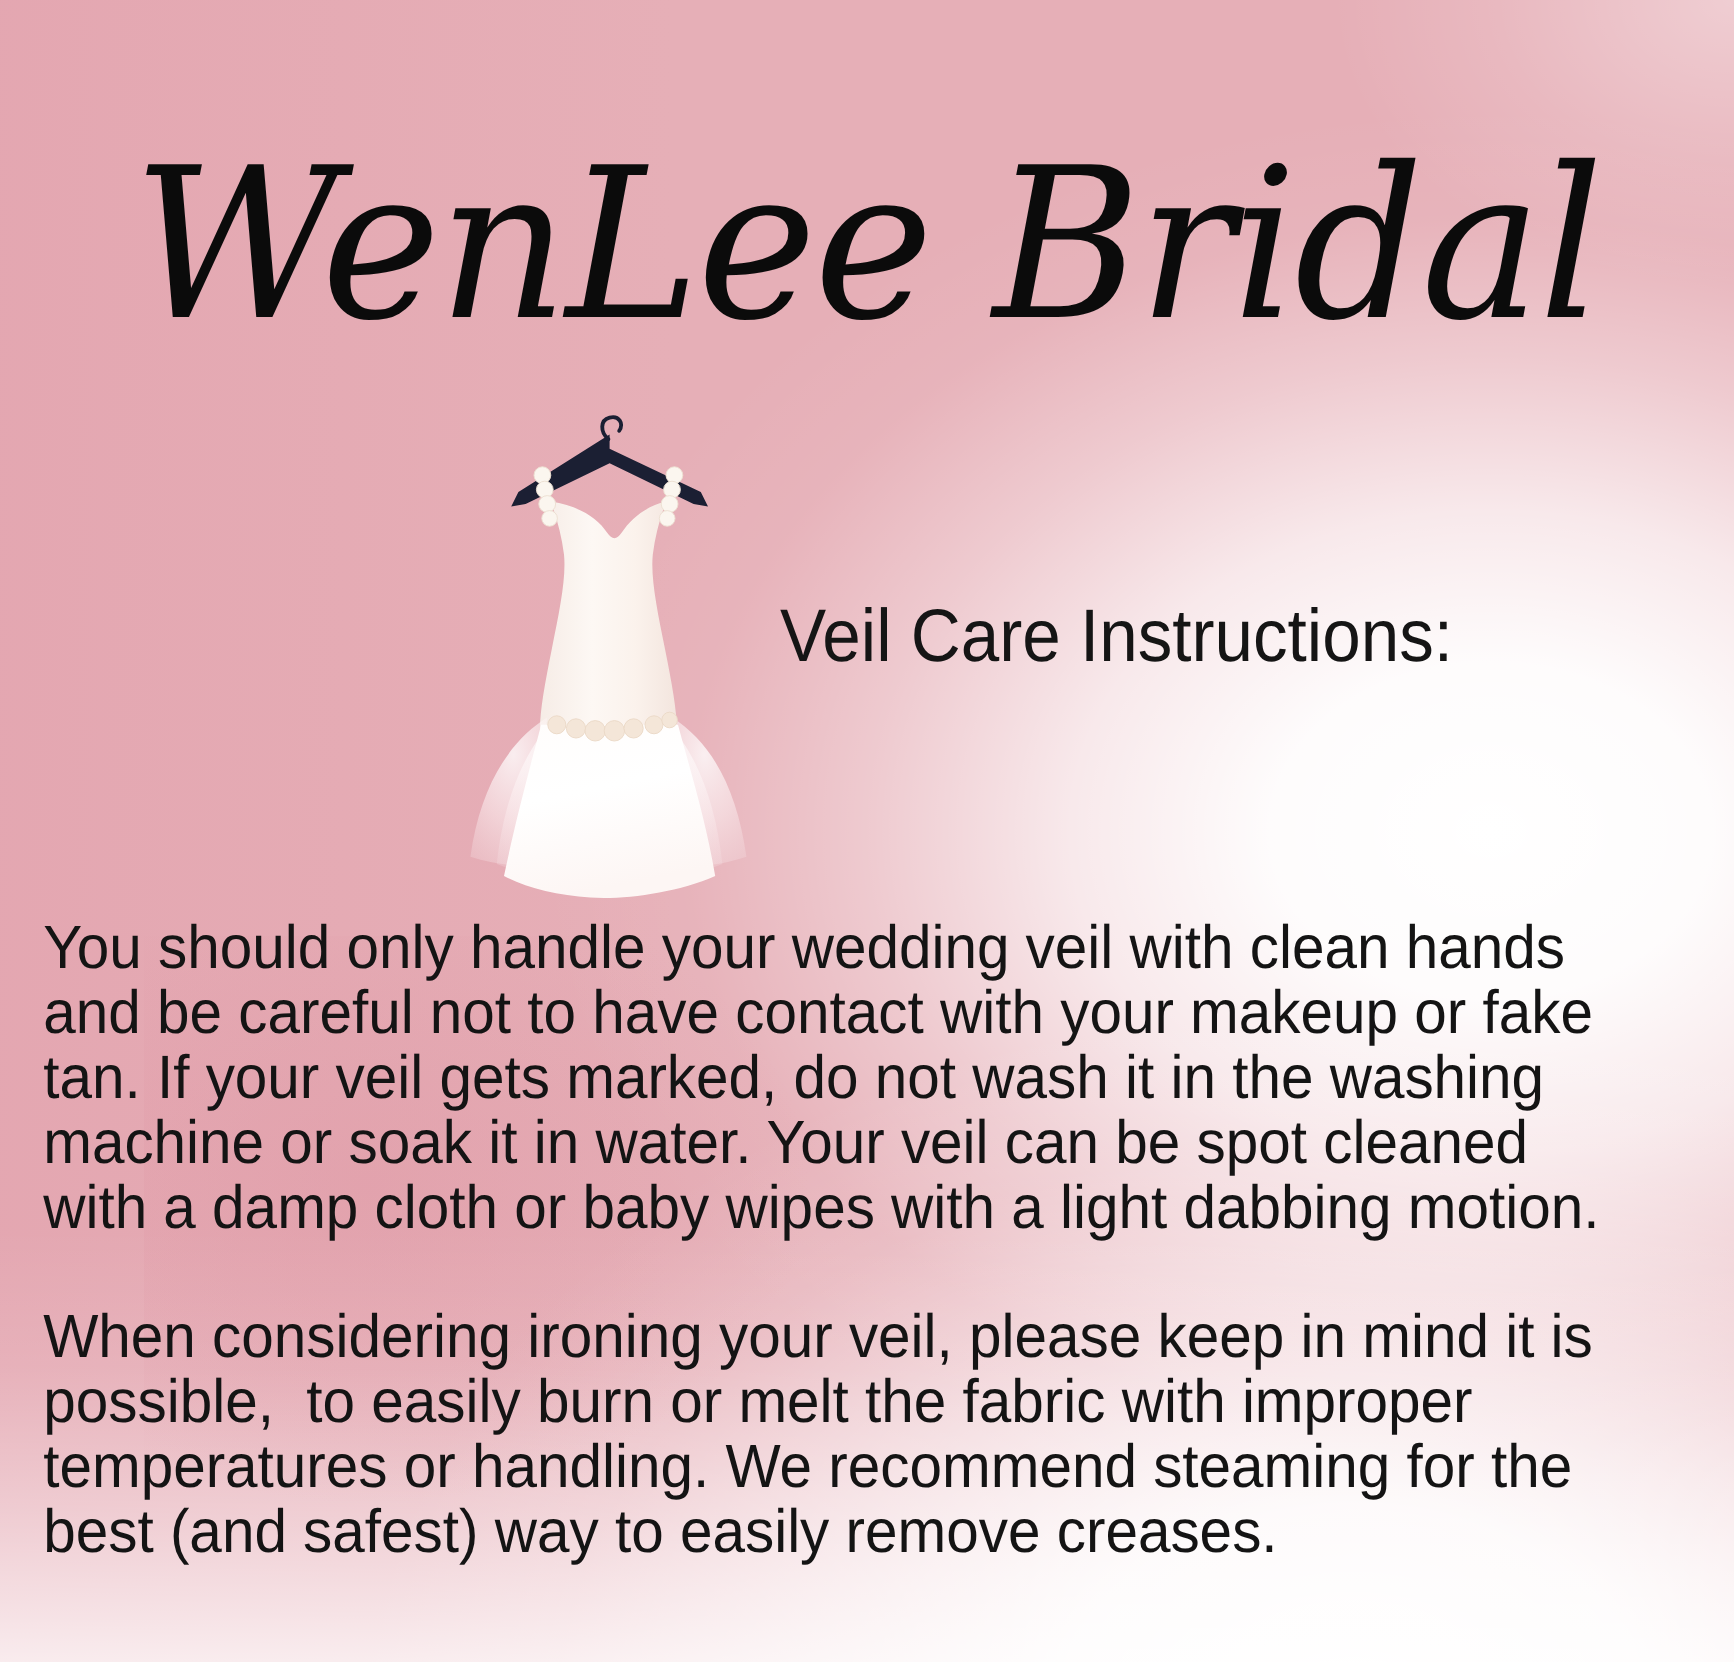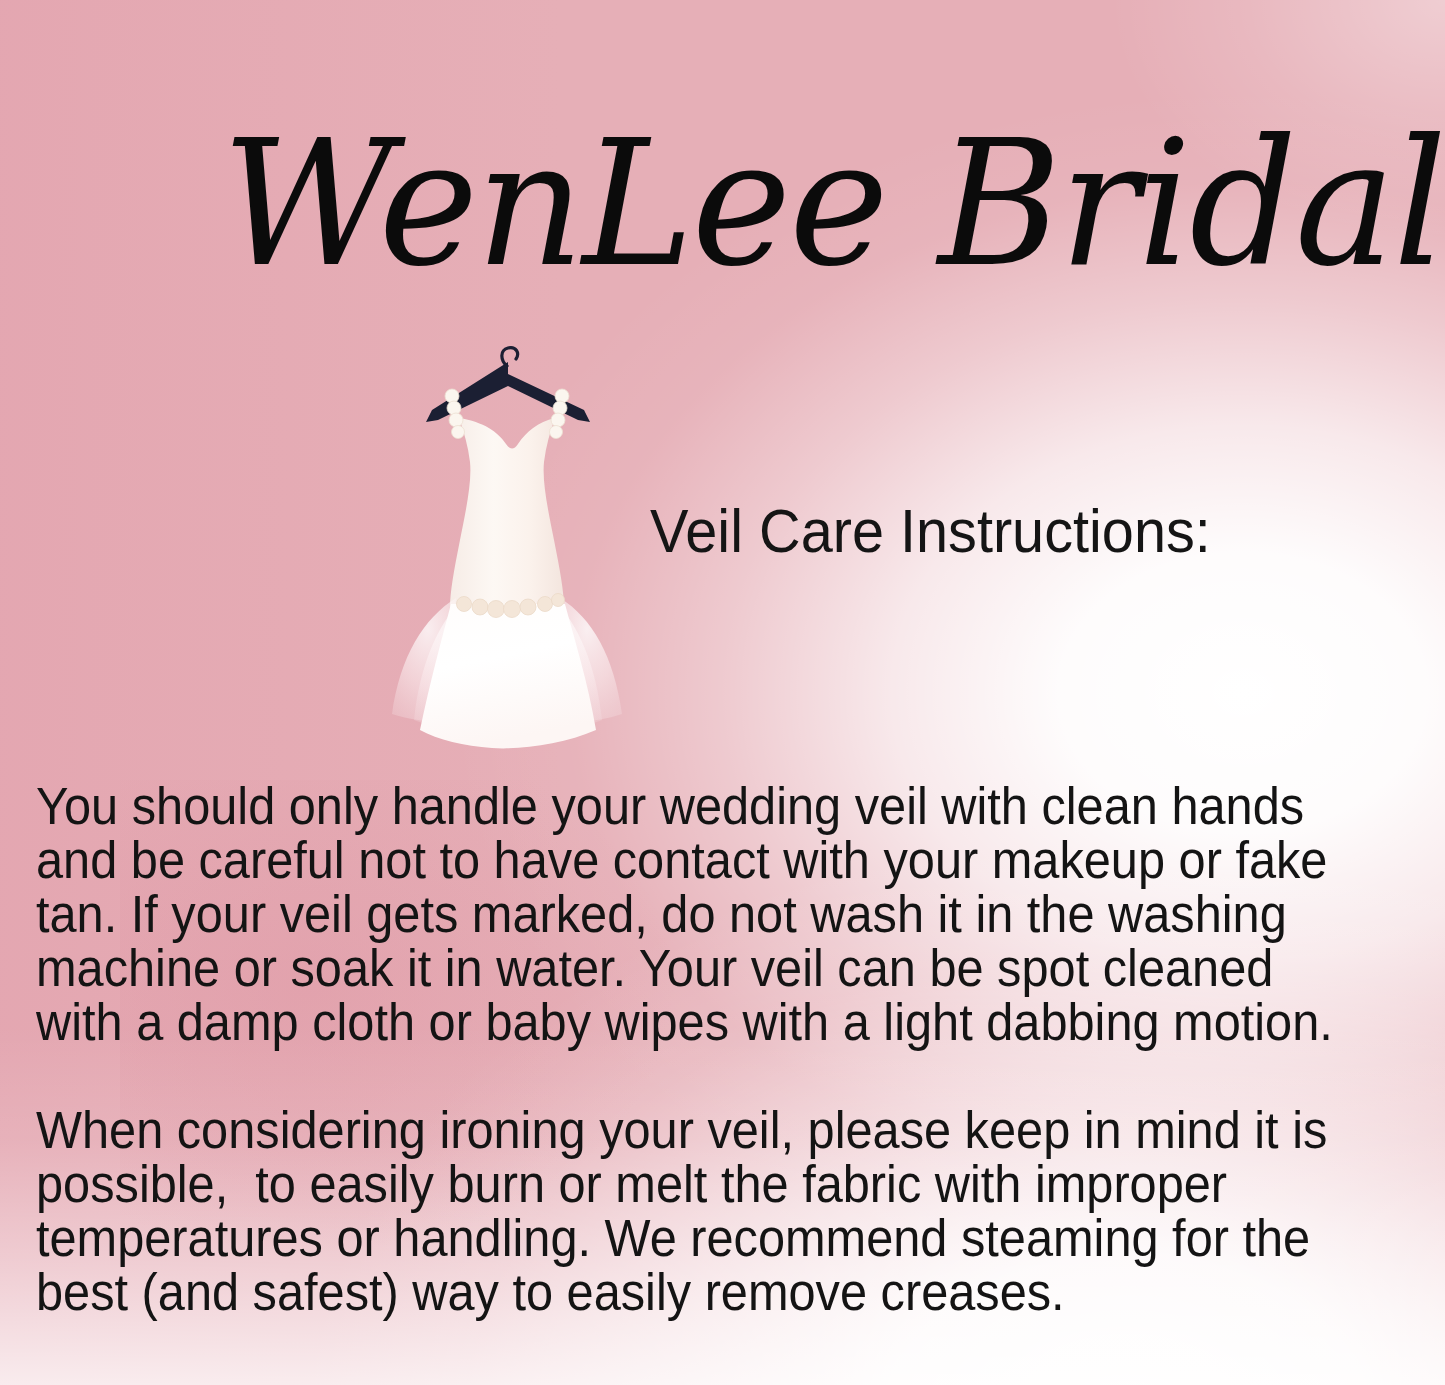--- a/index.html
+++ b/index.html
@@ -80,21 +80,21 @@
         rgba(222,150,163,0.18) 50%,
         rgba(222,150,163,0) 85%);
   }
 
   
   #logo-wrap {
     position:absolute;
     left:0; top:120px;
     width:1445px;
     height:230px;
-    text-align:right;
+    text-align:center;
   }
   #logo-text {
     font-family:"DejaVu Serif", serif;
     font-style:italic;
     font-weight:400;
     font-size:168px;
     line-height:1;
     letter-spacing:-2px;
     color:#0b0b0b;
     white-space:nowrap;
@@ -125,21 +125,21 @@
     letter-spacing:0px;
     white-space:nowrap;
     transform:scaleX(0.93);
     transform-origin:left center;
   }
 
   
   #body-copy {
     position:absolute;
     left:36px;
-    top:780px;
+    top:763px;
     width:1372px;
   }
   .para {
     font-family:"Liberation Sans Narrow","Liberation Sans", sans-serif;
     font-size:51px;
     line-height:54px;
     color:#141414;
     letter-spacing:0px;
     transform:scaleX(0.955);
     transform-origin:left top;

